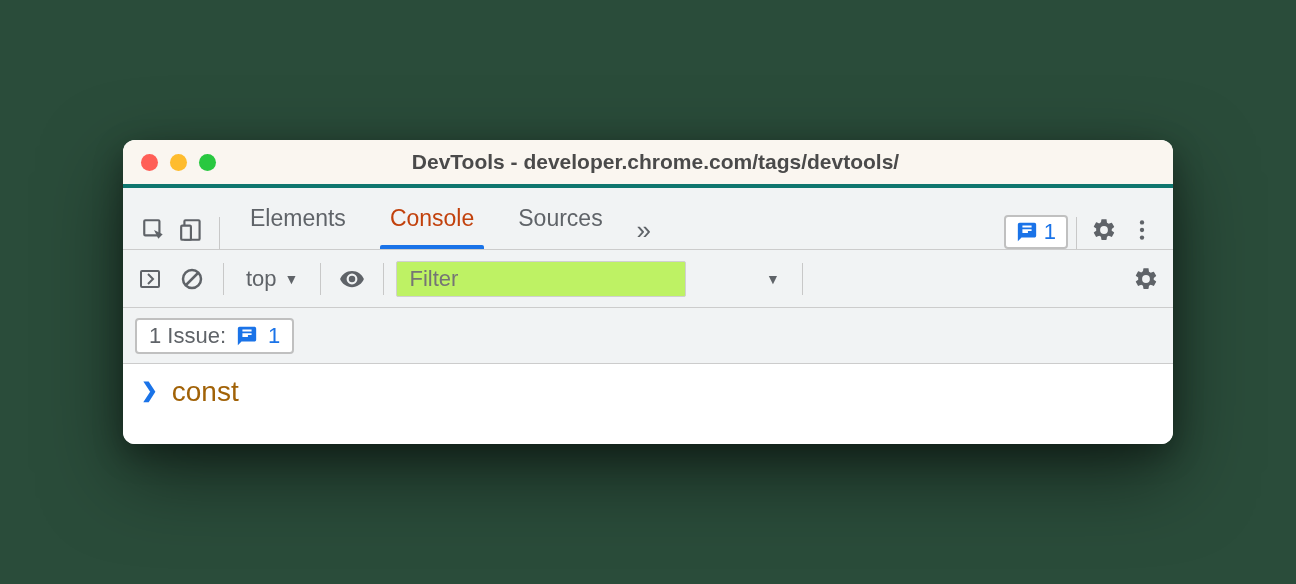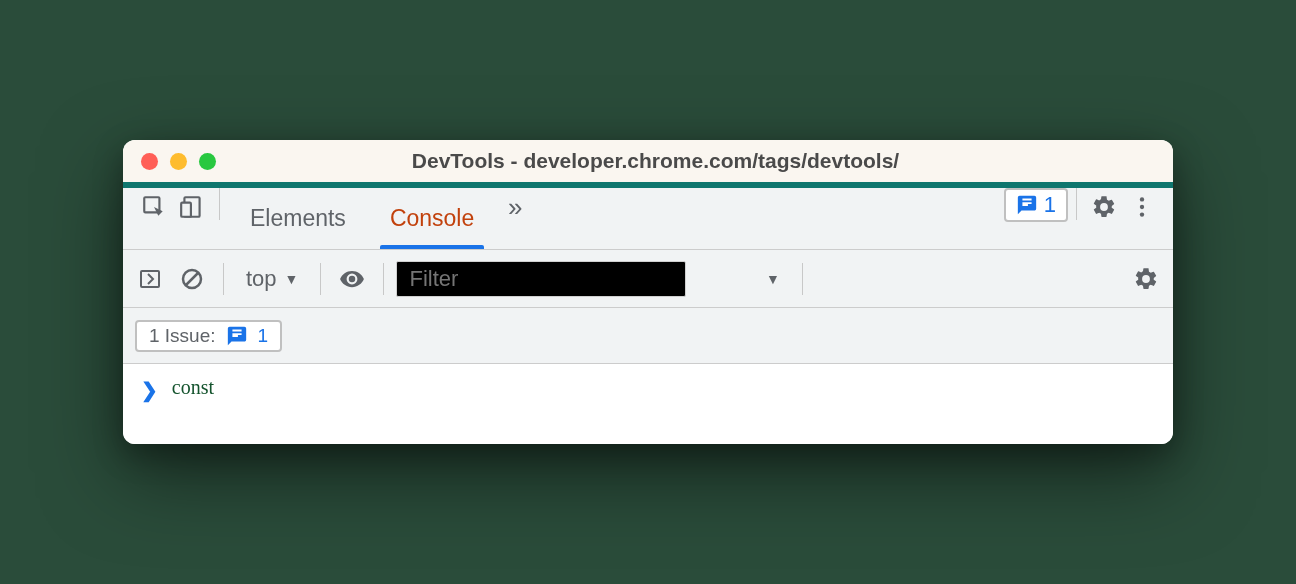--- a/index.html
+++ b/index.html
@@ -18,38 +18,38 @@
     border-radius: 12px;
     box-shadow: 0 30px 80px rgba(0,0,0,0.5), 0 10px 30px rgba(0,0,0,0.3);
     overflow: hidden;
   }
   .titlebar {
     background: #faf6f0;
     height: 48px;
     display: flex;
     align-items: center;
     padding: 0 18px;
-    border-bottom: 6px solid #0f766e;
+    border-bottom: 4px solid #0f766e;
   }
   .traffic-lights { display: flex; gap: 12px; align-items: center; }
   .tl { width: 17px; height: 17px; border-radius: 50%; }
   .tl.red { background: #ff5f57; }
   .tl.yellow { background: #febc2e; }
   .tl.green { background: #28c840; }
   .title {
     flex: 1;
     text-align: center;
     font-size: 21px;
     font-weight: 600;
     color: #4a4a4a;
     margin-left: -60px;
   }
   .tabbar {
     display: flex;
-    align-items: flex-start;
+    align-items: flex-end;
     height: 62px;
     border-bottom: 1px solid #ccc;
     background: #f1f3f4;
     padding: 0 12px;
   }
   .tabbar .icon-btn {
     width: 38px;
     height: 38px;
     display: flex;
     align-items: center;
@@ -120,21 +120,21 @@
     display: flex;
     align-items: center;
     gap: 8px;
     font-size: 22px;
     color: #5f6368;
     padding: 0 10px;
     cursor: pointer;
   }
   .filter-input {
     border: 1px solid #d0d0d0;
-    background: #000000;
+    background: #bef264;
     height: 36px;
     width: 290px;
     padding: 0 12px;
     font-size: 22px;
     color: #5f6368;
     border-radius: 2px;
     outline: none;
   }
   .issues-bar {
     display: flex;
@@ -144,39 +144,39 @@
     background: #f1f3f4;
     padding: 0 12px;
   }
   .issues-chip {
     display: flex;
     align-items: center;
     gap: 10px;
     border: 2px solid #c0c0c0;
     border-radius: 4px;
     padding: 3px 12px;
-    font-size: 19px;
+    font-size: 22px;
     color: #5f6368;
     background: #fff;
     cursor: pointer;
   }
   .issues-chip .count { color: #1a73e8; font-weight: 500; }
   .console-body {
     background: #fff;
     min-height: 80px;
     padding: 12px 18px;
     display: flex;
     align-items: flex-start;
     gap: 14px;
   }
   .prompt-caret { color: #1a73e8; font-size: 20px; font-weight: 700; margin-top: 2px;}
   .code {
-    font-family: Liberation Serif, serif;
-    font-size: 20px;
-    color: #14532d;
+    font-family: Liberation Sans, sans-serif;
+    font-size: 28px;
+    color: #a16207;
   }
   svg { display: block; }
 </style>
 </head>
 <body>
 
 <div class="window">
 
   <div class="titlebar">
     <div class="traffic-lights">
@@ -196,20 +196,21 @@
     </div>
     <div class="icon-btn">
       <svg width="26" height="26" viewBox="0 0 24 24" fill="none" stroke="#5f6368" stroke-width="2">
         <rect x="5" y="3" width="14" height="18" rx="1"></rect>
         <rect x="2" y="8" width="9" height="13" rx="1" fill="#f1f3f4"></rect>
       </svg>
     </div>
     <div class="sep"></div>
     <div class="tab">Elements</div>
     <div class="tab active">Console</div>
+    <div class="tab">Sources</div>
     <div class="icon-btn" style="font-size:26px;color:#5f6368;">»</div>
     <div class="spacer"></div>
     <div class="badge-btn">
       <svg width="22" height="22" viewBox="0 0 24 24" fill="#1a73e8">
           <path d="M20 2H4c-1.1 0-2 .9-2 2v18l4-4h14c1.1 0 2-.9 2-2V4c0-1.1-.9-2-2-2zM7 9h10v2H7zm6 4H7v-2h6zm4-6H7V5h10z"></path>
         </svg>
       <span>1</span>
     </div>
     <div class="sep"></div>
     <div class="icon-btn">

